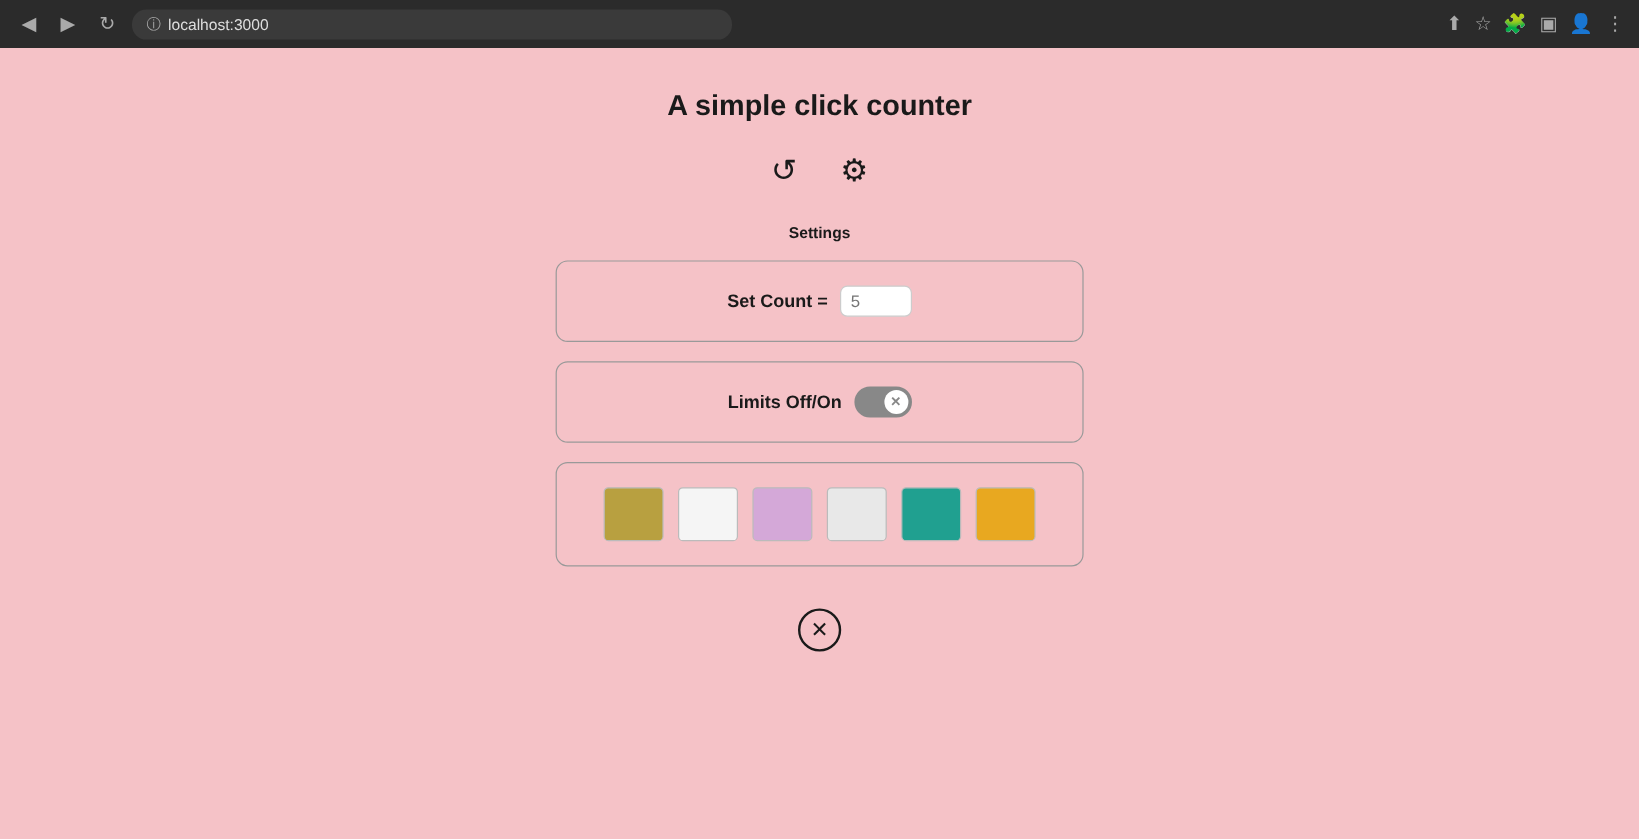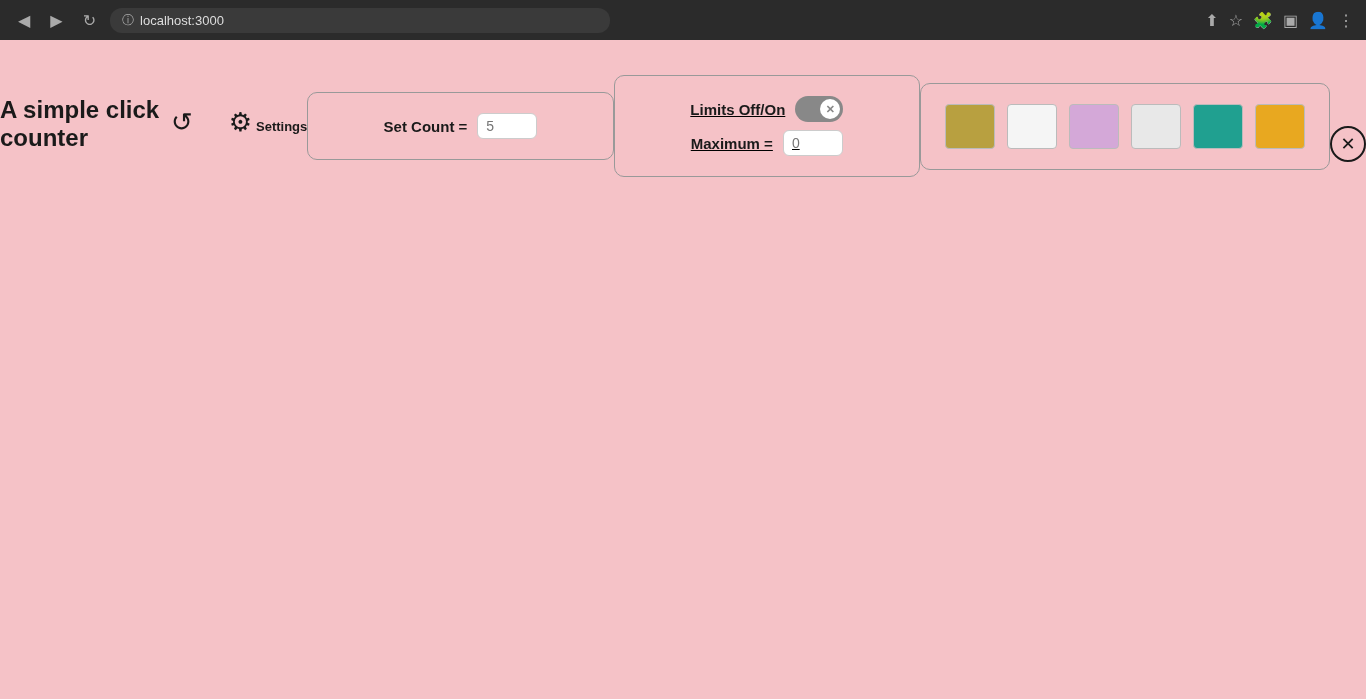--- a/index.html
+++ b/index.html
@@ -64,21 +64,21 @@
       margin-left: auto;
       display: flex;
       gap: 10px;
       color: #aaa;
       font-size: 16px;
     }
 
     
     .main-content {
       display: flex;
-      flex-direction: row;
+      flex-direction: column;
       align-items: center;
       width: 100%;
       padding-top: 20px;
     }
 
     .page-title {
       font-size: 24px;
       font-weight: bold;
       color: #1a1a1a;
       margin-bottom: 20px;
@@ -172,23 +172,22 @@
     .toggle-x {
       font-size: 11px;
       color: #888;
       font-weight: bold;
       line-height: 1;
     }
 
     .limits-rows {
       display: flex;
       flex-direction: column;
-      align-items: center;
+      align-items: flex-end;
       gap: 8px;
-      text-decoration: underline;
     }
 
     
     .color-swatches {
       display: flex;
       gap: 12px;
       align-items: center;
       justify-content: center;
     }
 
@@ -271,24 +270,20 @@
       <div class="setting-row">
         <label class="setting-label">Limits Off/On</label>
         <div class="toggle-switch">
           <div class="toggle-track">
             <div class="toggle-knob">
               <span class="toggle-x">✕</span>
             </div>
           </div>
         </div>
       </div>
-      <div class="setting-row">
-        <label class="setting-label">Maximum =</label>
-        <input class="setting-input" type="number" placeholder="0" style="">
-      </div>
     </div>
   </div>
 
   <div class="settings-card">
     <div class="color-swatches">
       <div class="color-swatch" style="background-color: #b8a040;"></div>
       <div class="color-swatch" style="background-color: #f5f5f5;"></div>
       <div class="color-swatch" style="background-color: #d4a8d8;"></div>
       <div class="color-swatch" style="background-color: #e8e8e8;"></div>
       <div class="color-swatch" style="background-color: #20a090;"></div>

